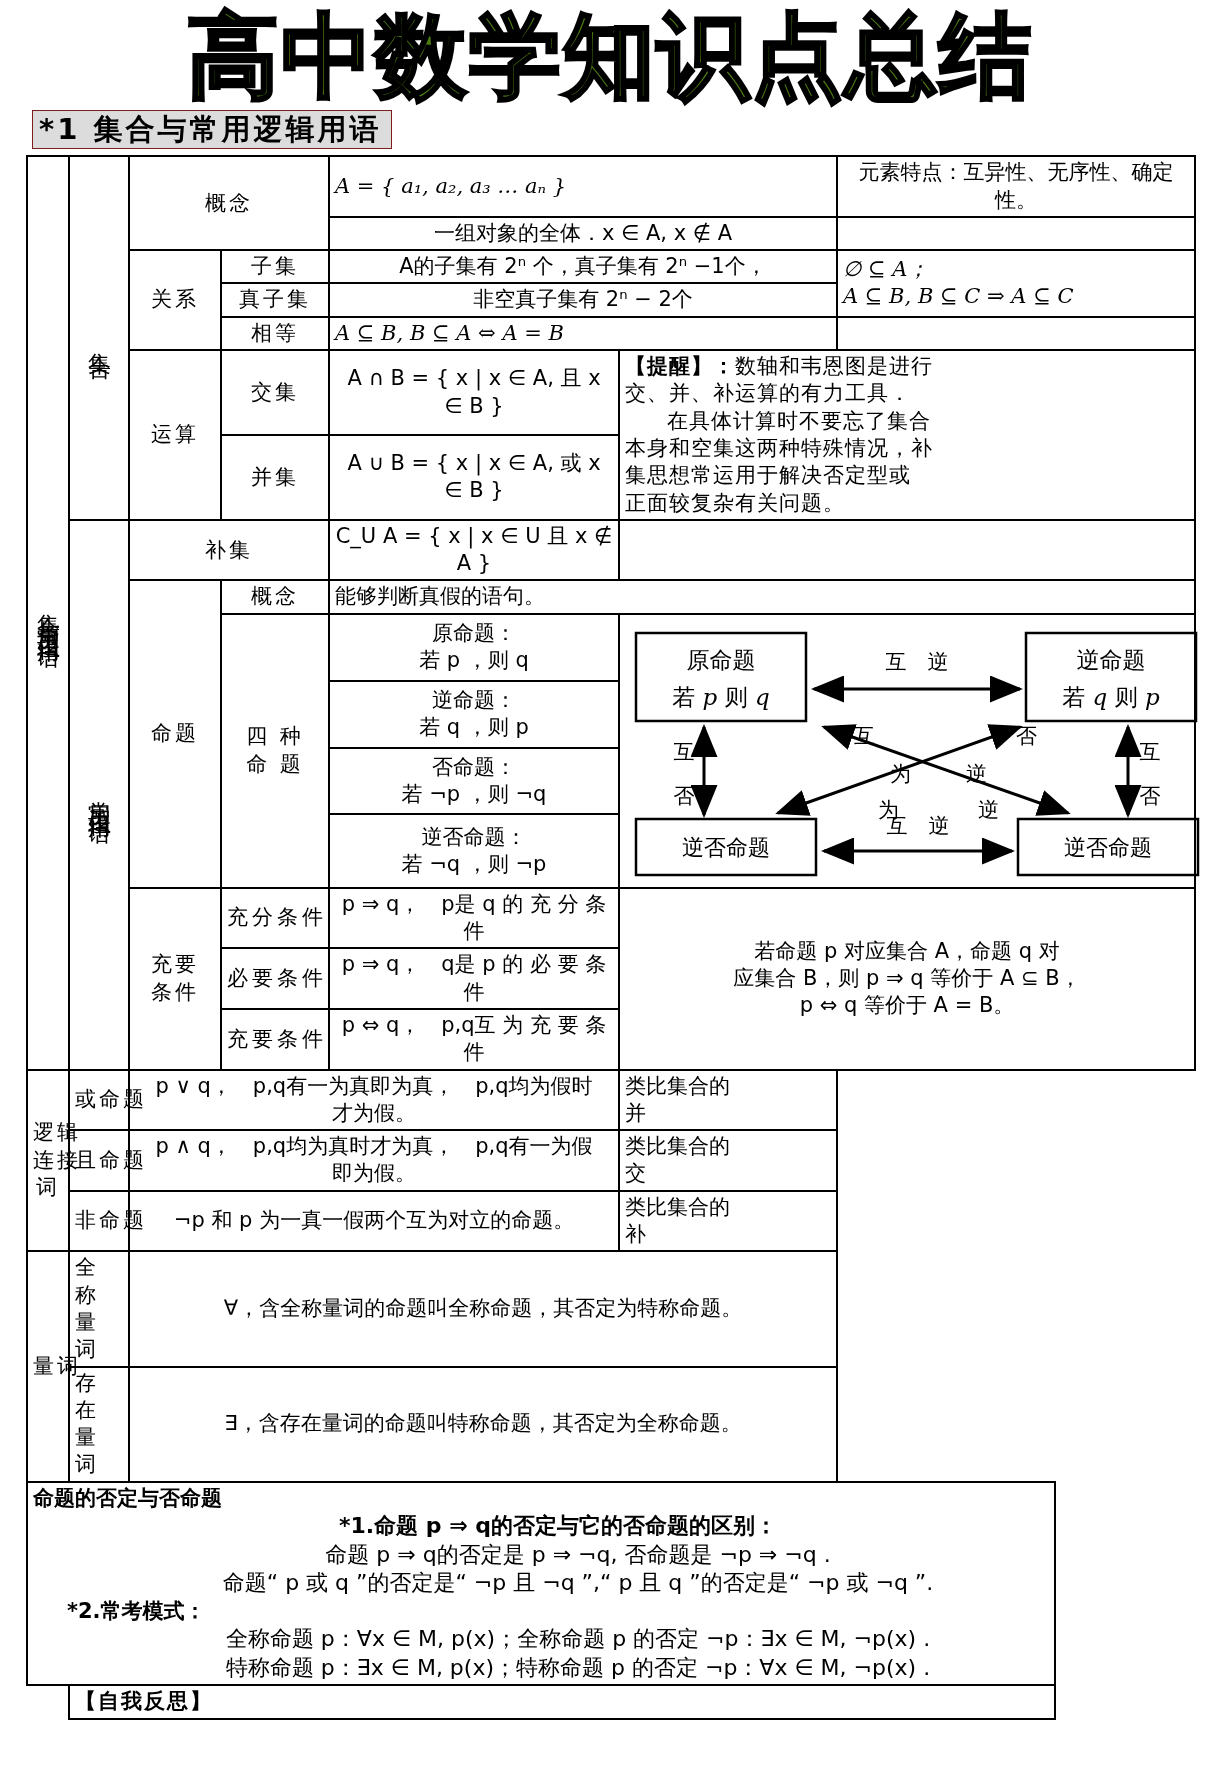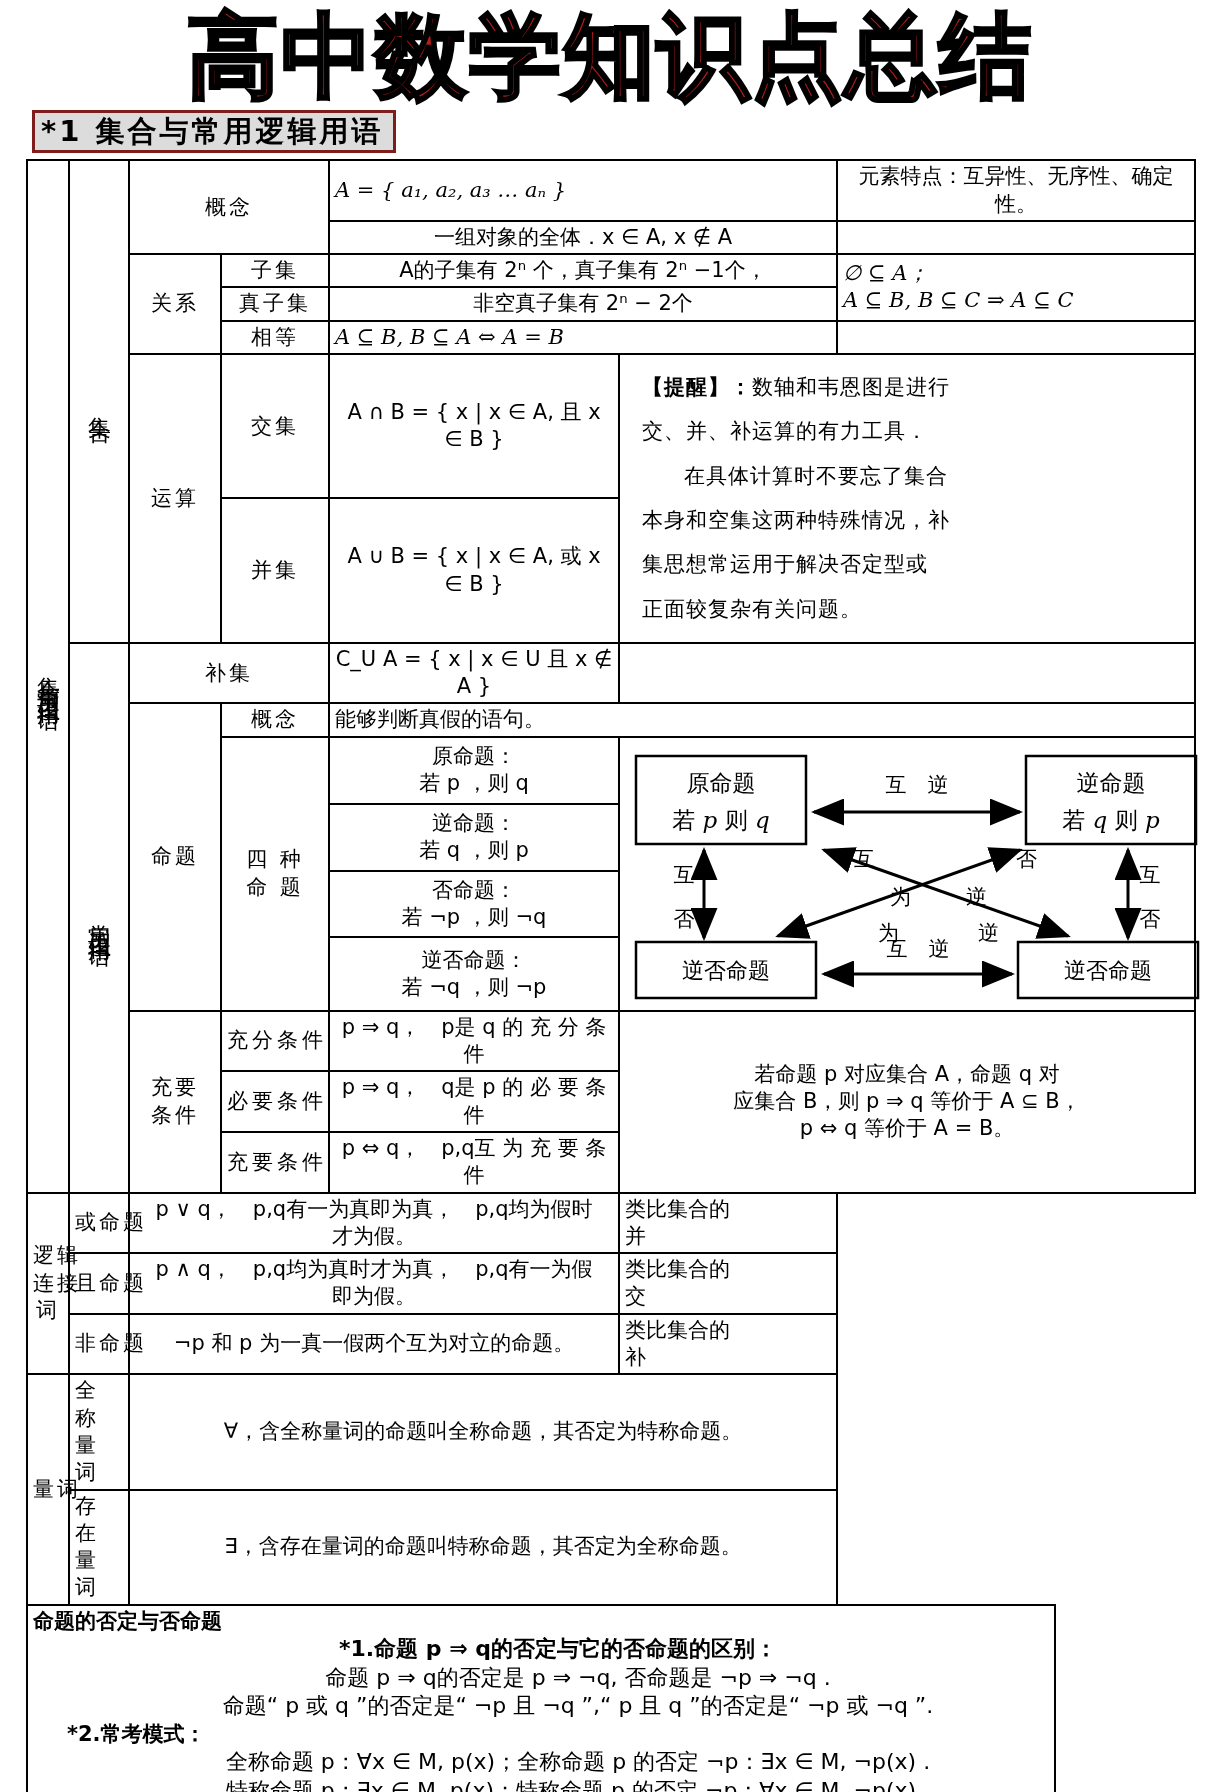--- a/index.html
+++ b/index.html
@@ -19,29 +19,29 @@
   .page-title {
     text-align: center;
     font-family: "DejaVu Sans", "Liberation Sans", sans-serif;
     font-weight: bold;
     font-size: 92px;
     line-height: 1.02;
     letter-spacing: 2px;
     margin: 4px 0 2px 0;
     padding-top: 6px;
     -webkit-text-stroke: 3px #000;
-    color: #b91c1c;
+    color: #4d7c0f;
   }
 
   .section-header {
     display: inline-block;
     margin: 4px 0 4px 32px;
     padding: 2px 10px 3px 6px;
     background: #dcdcdc;
-    border: 3px solid #7f1d1d;
+    border: 1px solid #7f1d1d;
     font-size: 29px;
     font-weight: bold;
     letter-spacing: 3px;
     line-height: 1.12;
   }
 
   
   table.sheet {
     border-collapse: collapse;
     width: 1168px;
@@ -91,21 +91,21 @@
     font-size: 22px;
     line-height: 1.25;
   }
   .tip {
     font-size: 22px;
     line-height: 1.38;
     letter-spacing: 1px;
     padding: 3px 6px;
     vertical-align: top;
   }
-  .tip p { margin: 17px; }
+  .tip p { margin: 0; }
   .tip .indent { text-indent: 2em; }
 
   
   .diagram-wrap {
     position: relative;
     width: 100%;
     height: 100%;
     min-height: 252px;
   }
   .diagram-wrap svg { display: block; }

